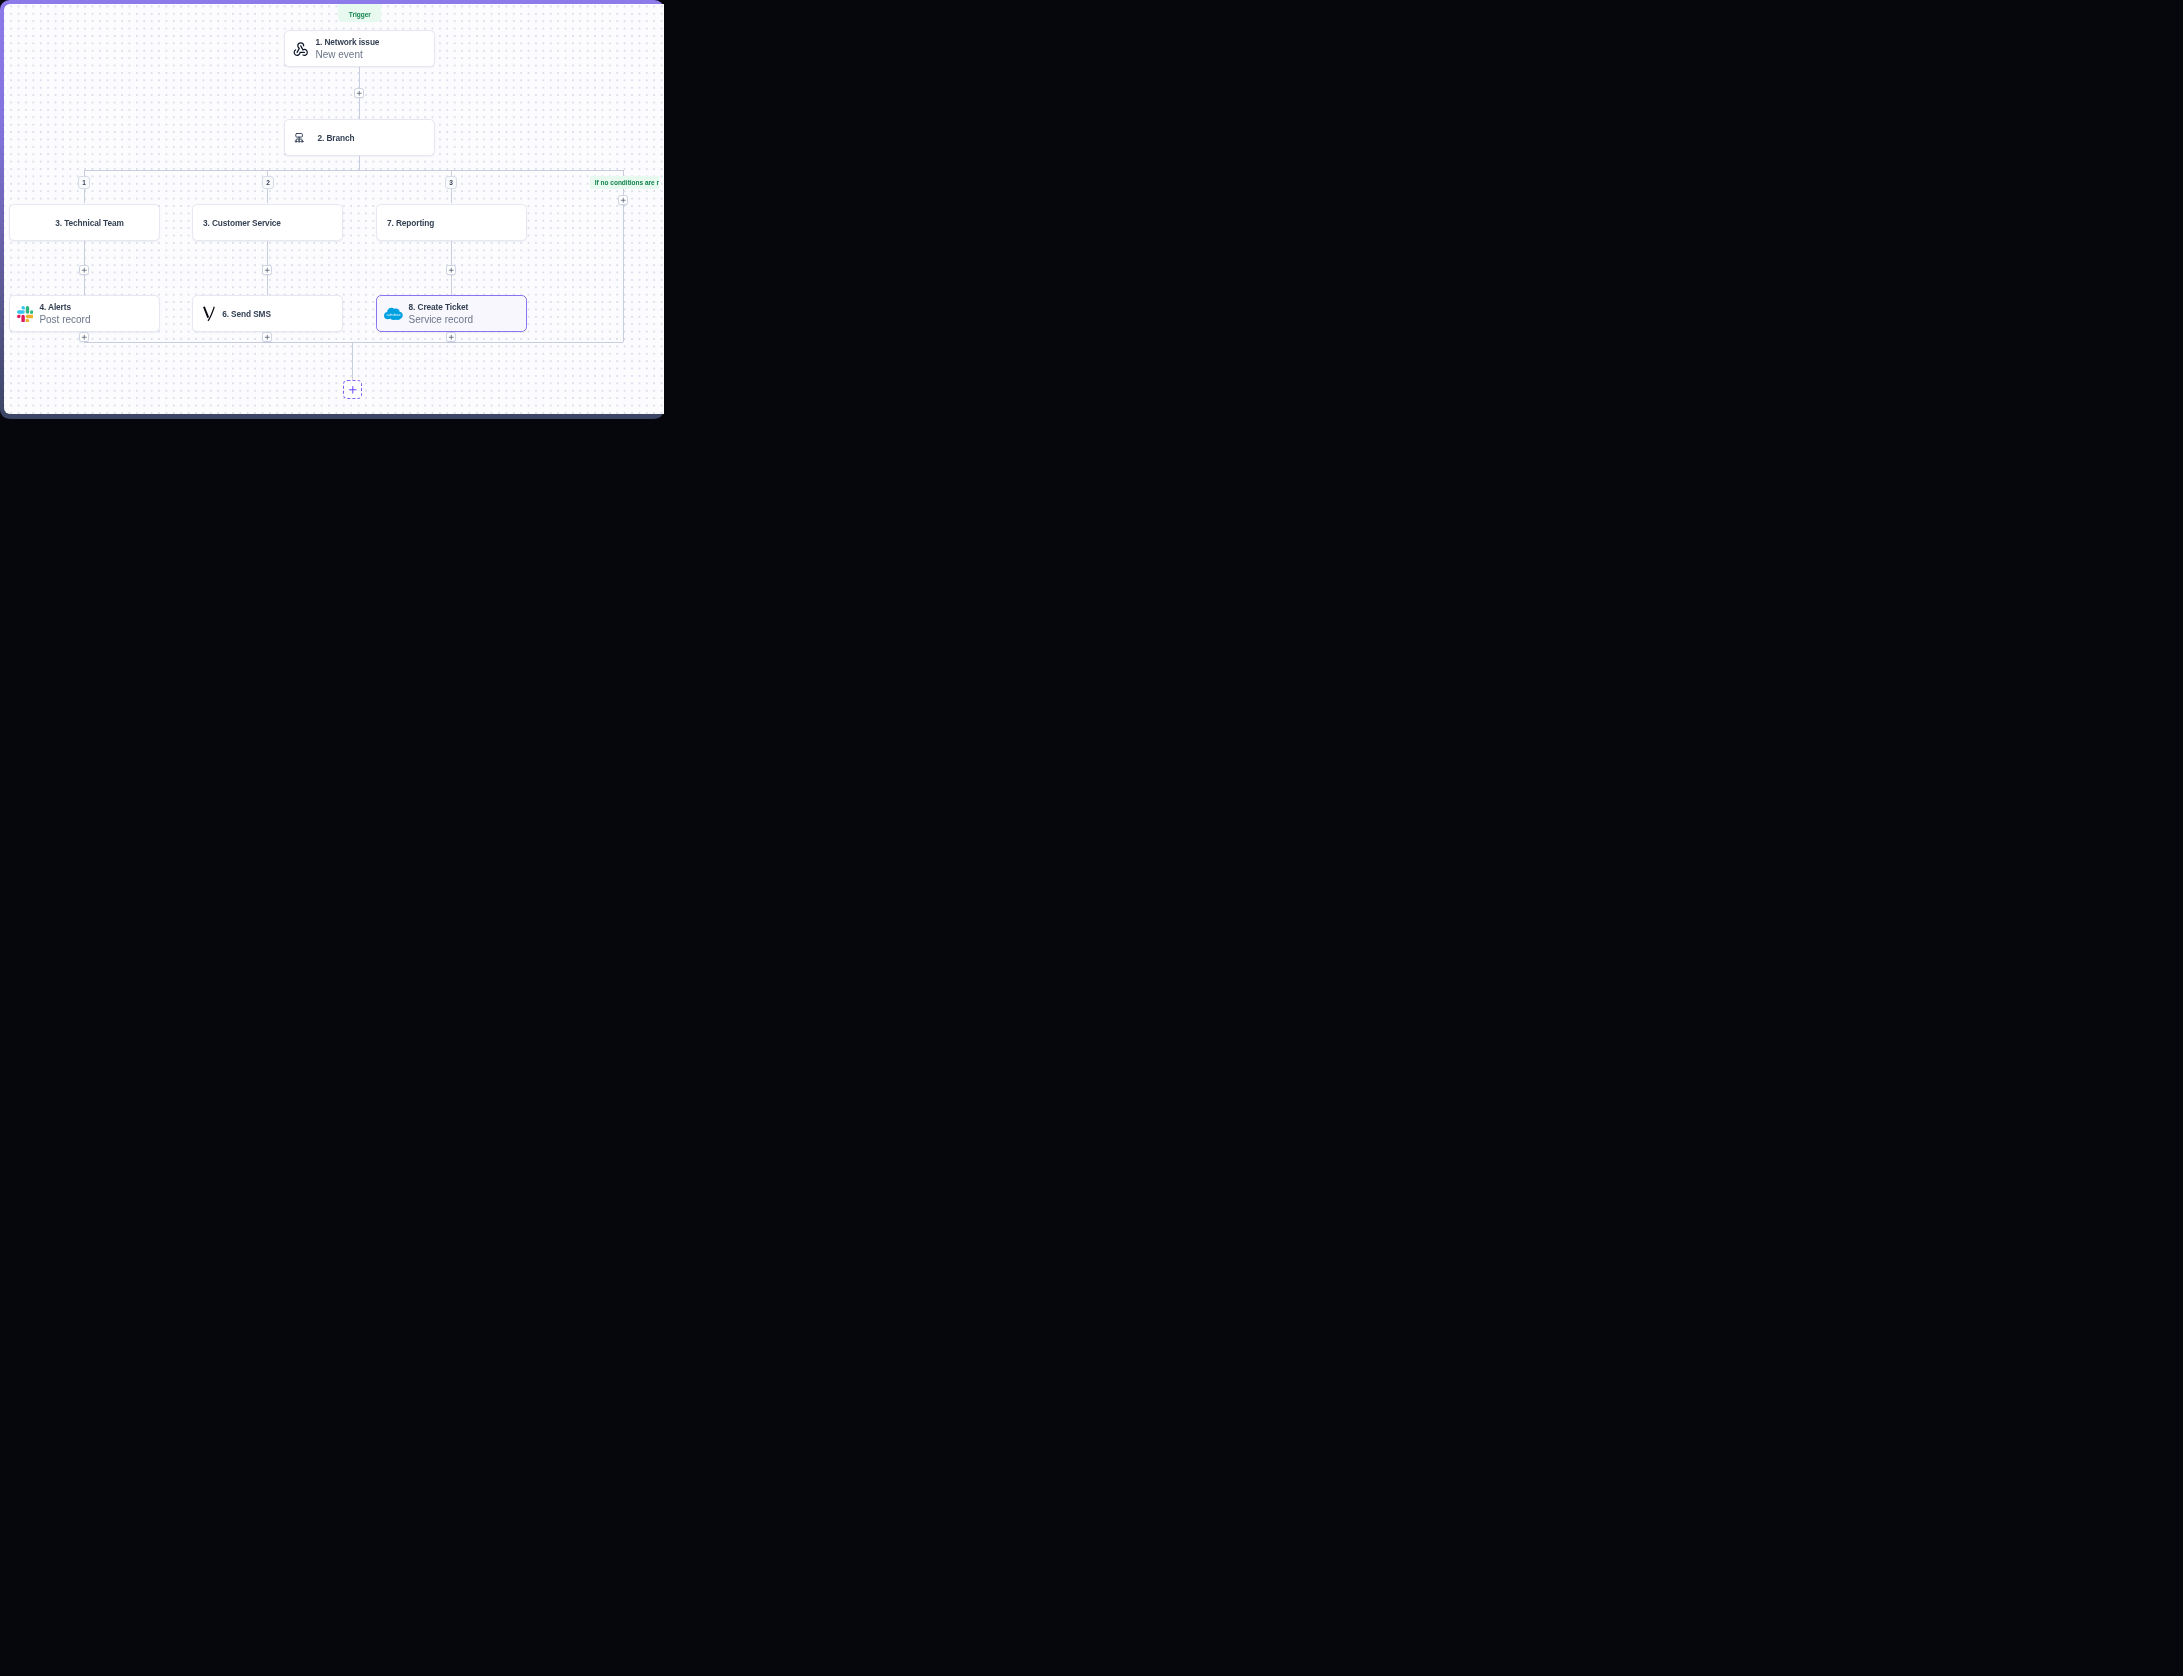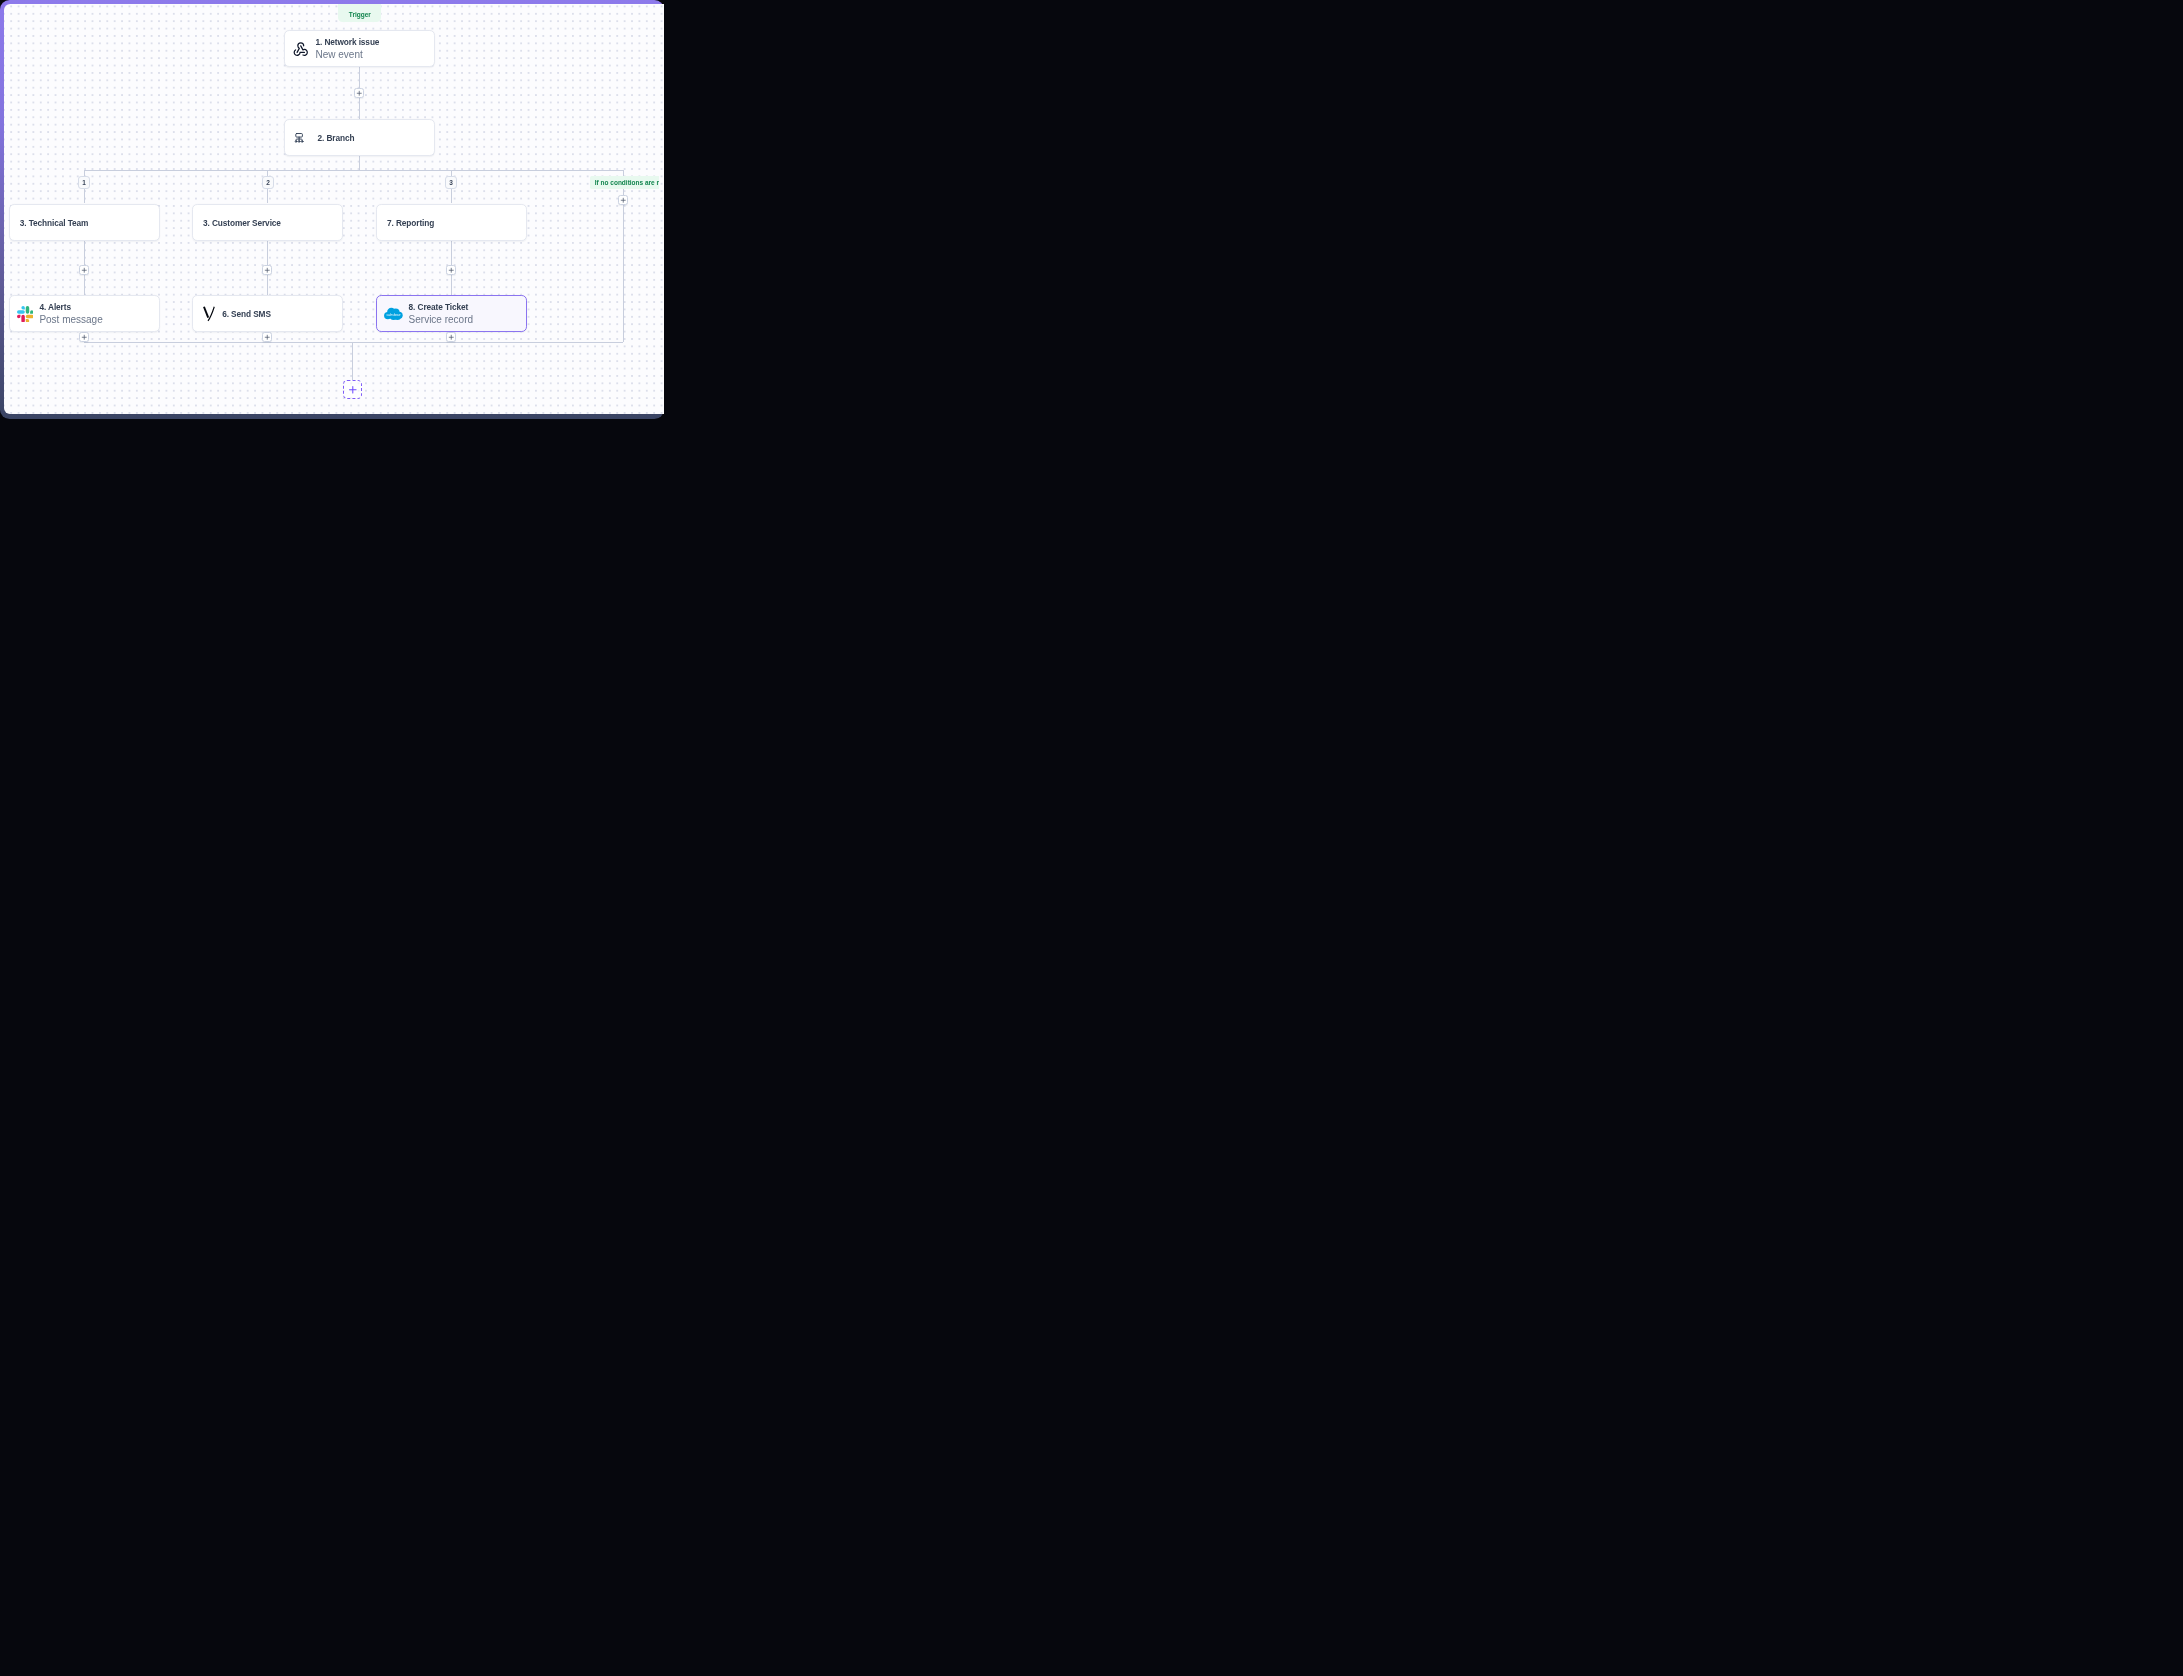--- a/index.html
+++ b/index.html
@@ -113,21 +113,21 @@
 
   <div class="glabel">
     <span>If no conditions are met</span>
   </div>
   <div class="plusbtn" style="left:614px;top:191px;">
     <svg width="6.5" height="6.5" viewBox="0 0 16 16" stroke="currentColor" stroke-width="1.8" stroke-linecap="round">
           <path d="M8 3v10M3 8h10"></path>
         </svg>
   </div>
 
-  <div class="card" style="left:4.8px;top:200px;padding-left:9.6px;">
+  <div class="card" style="left:4.8px;top:200px;padding-left:9.6px;justify-content:center;">
     <span class="txt">
           <span class="title">3. Technical Team</span>
         </span>
   </div>
   <div class="card" style="left:188px;top:200px;padding-left:9.6px;">
     <span class="txt">
           <span class="title">3. Customer Service</span>
         </span>
   </div>
   <div class="card" style="left:372px;top:200px;padding-left:9.6px;">
@@ -156,21 +156,21 @@
     <span class="icn">
       <svg width="16.6" height="16.6" viewBox="0 0 24 24">
         <path fill="#e01e5a" d="M5.042 15.165a2.528 2.528 0 0 1-2.52 2.523A2.528 2.528 0 0 1 0 15.165a2.527 2.527 0 0 1 2.522-2.52h2.52v2.52zM6.313 15.165a2.527 2.527 0 0 1 2.521-2.52 2.527 2.527 0 0 1 2.521 2.52v6.313A2.528 2.528 0 0 1 8.834 24a2.528 2.528 0 0 1-2.521-2.522v-6.313z"></path>
         <path fill="#36c5f0" d="M8.834 5.042a2.528 2.528 0 0 1-2.521-2.52A2.528 2.528 0 0 1 8.834 0a2.528 2.528 0 0 1 2.521 2.522v2.52H8.834zM8.834 6.313a2.528 2.528 0 0 1 2.521 2.521 2.528 2.528 0 0 1-2.521 2.521H2.522A2.528 2.528 0 0 1 0 8.834a2.528 2.528 0 0 1 2.522-2.521h6.312z"></path>
         <path fill="#2eb67d" d="M18.956 8.834a2.528 2.528 0 0 1 2.522-2.521A2.528 2.528 0 0 1 24 8.834a2.528 2.528 0 0 1-2.522 2.521h-2.522V8.834zM17.688 8.834a2.528 2.528 0 0 1-2.523 2.521 2.527 2.527 0 0 1-2.52-2.521V2.522A2.527 2.527 0 0 1 15.165 0a2.528 2.528 0 0 1 2.523 2.522v6.312z"></path>
         <path fill="#ecb22e" d="M15.165 18.956a2.528 2.528 0 0 1 2.523 2.522A2.528 2.528 0 0 1 15.165 24a2.527 2.527 0 0 1-2.52-2.522v-2.522h2.52zM15.165 17.688a2.527 2.527 0 0 1-2.52-2.523 2.526 2.526 0 0 1 2.52-2.52h6.313A2.527 2.527 0 0 1 24 15.165a2.528 2.528 0 0 1-2.522 2.523h-6.313z"></path>
       </svg>
     </span>
     <span class="txt">
       <span class="title">4. Alerts</span>
-      <span class="subtitle">Post message</span>
+      <span class="subtitle">Post record</span>
     </span>
   </div>
 
   <div class="card" style="left:188px;top:291px;padding-left:8.7px;gap:6.1px;">
     <span class="icn">
       <svg width="14" height="17.5" viewBox="0 0 36 42" fill="none" stroke="#05080f" stroke-linecap="butt">
         <path d="M5 3 L16 31" stroke-width="5"></path>
         <path d="M31.5 3 C28 14 24.5 26 15.5 39.5" stroke-width="3"></path>
       </svg>
     </span>

